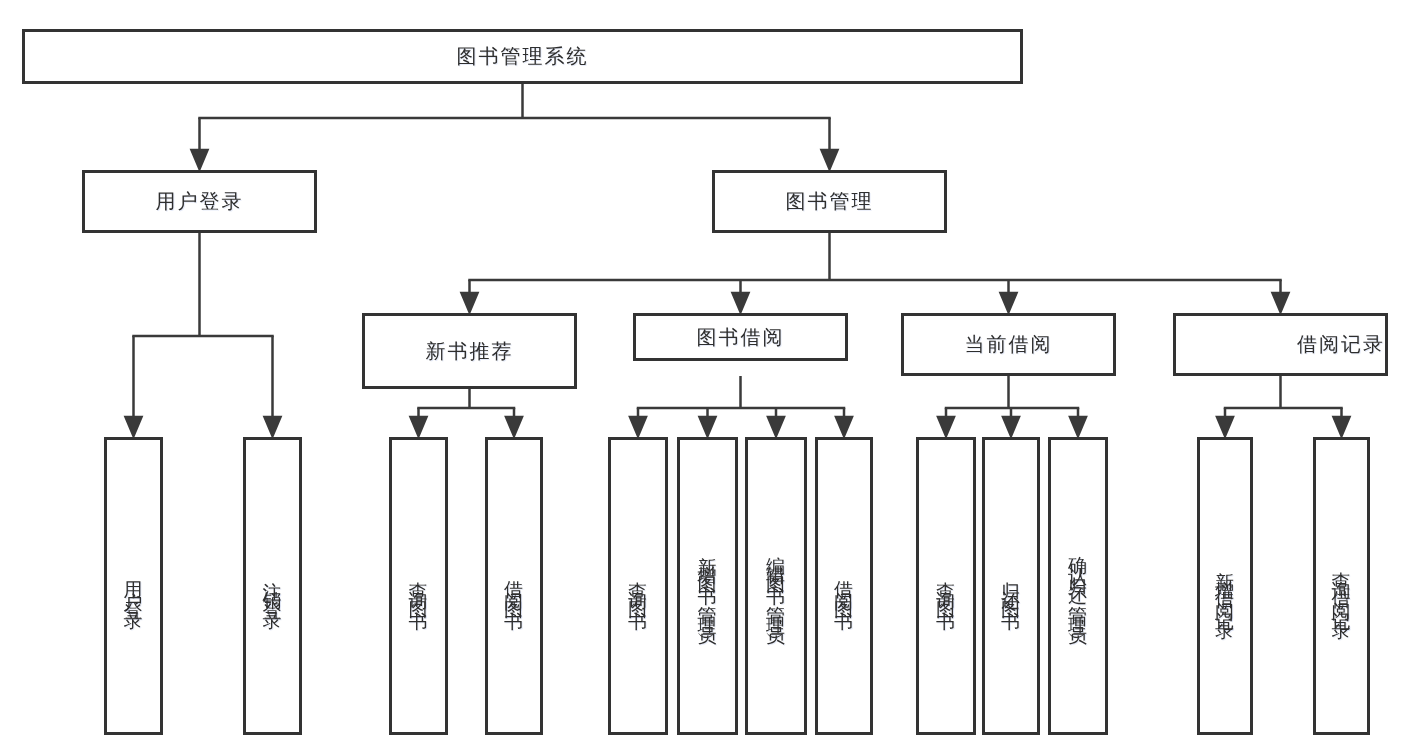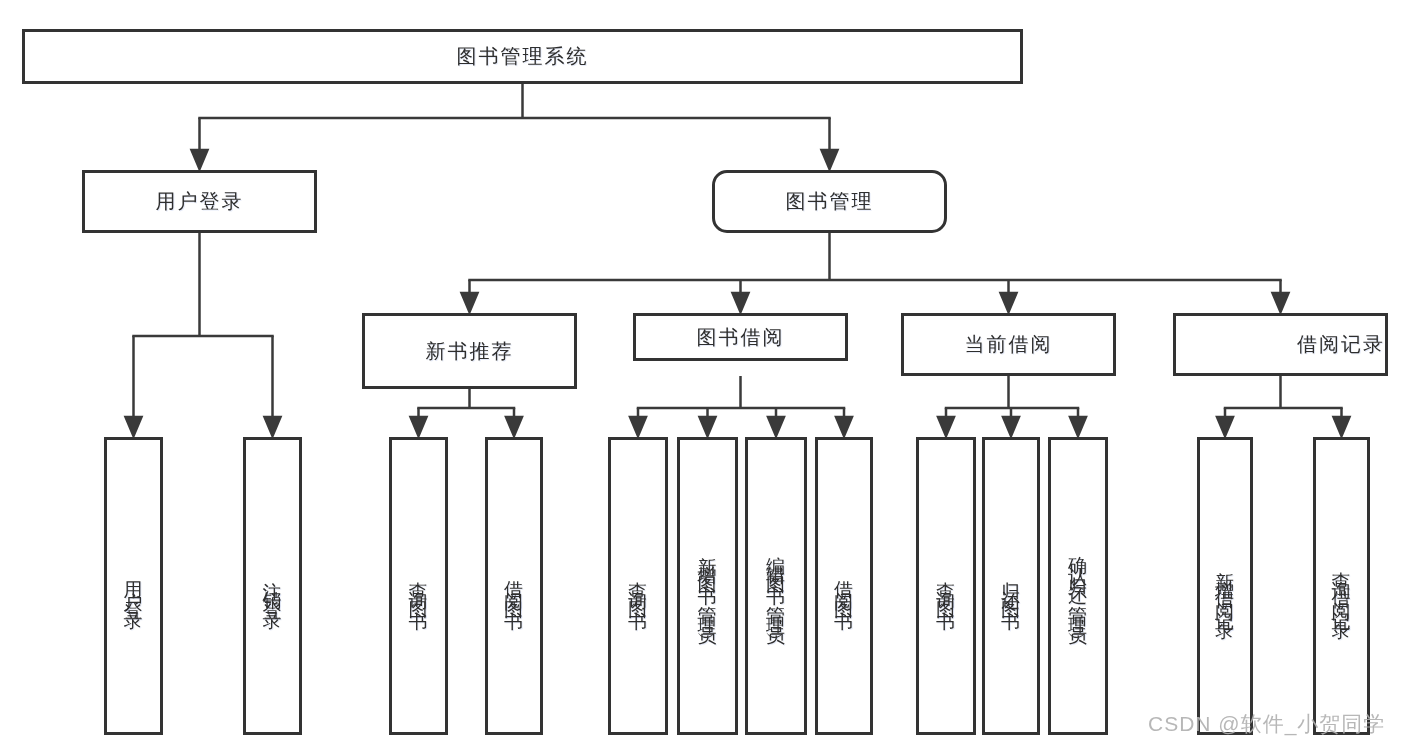--- a/index.html
+++ b/index.html
@@ -89,21 +89,21 @@
         <polygon points="1333.5,417 1349.5,417 1341.5,436"></polygon>
       </g>
     </svg>
   <div id="nodes">
       <div class="node" style="left: 22px; top: 13px; width: 1001px; height: 55px; margin-top: 16px;">
         <span class="lbl">图书管理系统</span>
       </div>
       <div class="node" style="left: 82px; top: 170px; width: 235px; height: 63px;">
         <span class="lbl">用户登录</span>
       </div>
-      <div class="node" style="left: 712px; top: 170px; width: 235px; height: 63px; border-radius: 15px;">
+      <div class="node" style="left: 712px; top: 170px; width: 235px; height: 63px;">
         <span class="lbl">图书管理</span>
       </div>
       <div class="node" style="left: 362px; top: 313px; width: 215px; height: 76px; align-items: center;">
         <span class="lbl">新书推荐</span>
       </div>
       <div class="node" style="left: 633px; top: 313px; width: 215px; height: 48px;">
         <span class="lbl">图书借阅</span>
       </div>
       <div class="node" style="left: 901px; top: 313px; width: 215px; height: 63px;">
         <span class="lbl">当前借阅</span>
@@ -144,14 +144,13 @@
       <div class="node vertical" style="left: 1048px; top: 437px; width: 60px; height: 298px;">
         <span class="lbl">确认归还（管理员）</span>
       </div>
       <div class="node vertical" style="left: 1197px; top: 437px; width: 56px; height: 298px;">
         <span class="lbl">新增借阅记录</span>
       </div>
       <div class="node vertical" style="left: 1313px; top: 437px; width: 57px; height: 298px;">
         <span class="lbl">查询借阅记录</span>
       </div>
     </div>
-  <div id="watermark">CSDN @软件_小贺同学</div>
 </div>
 
 </body></html>

